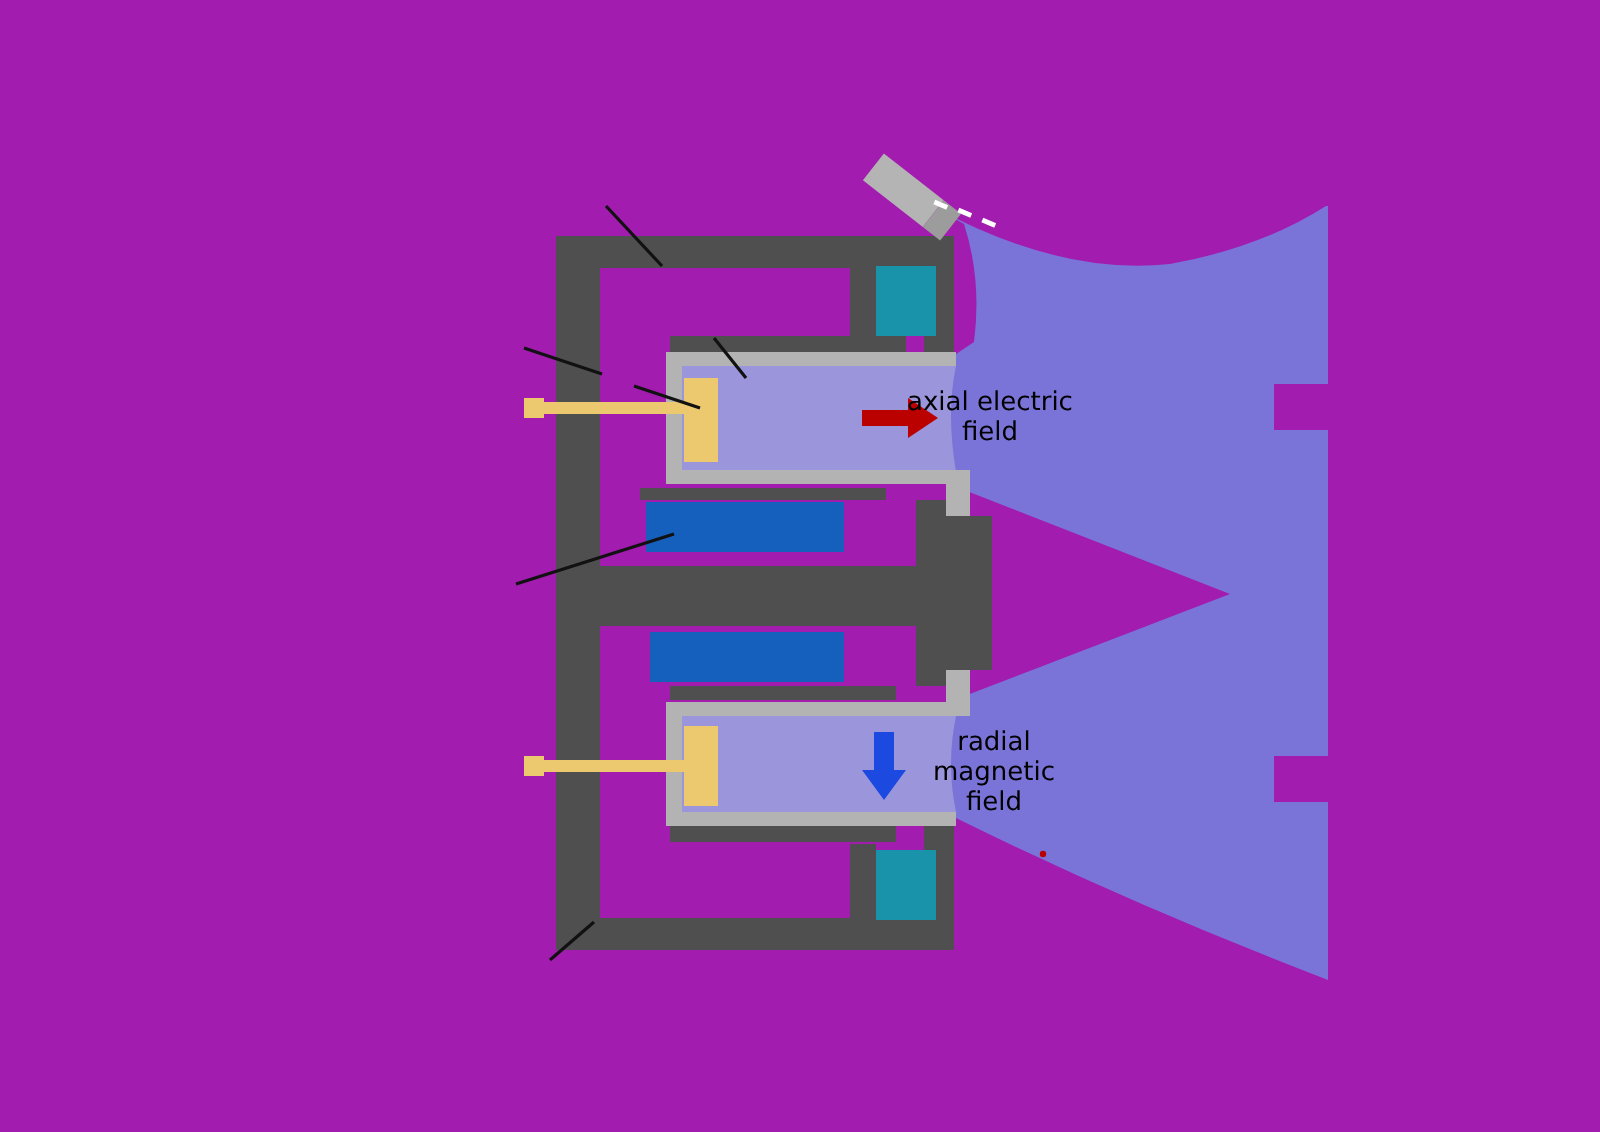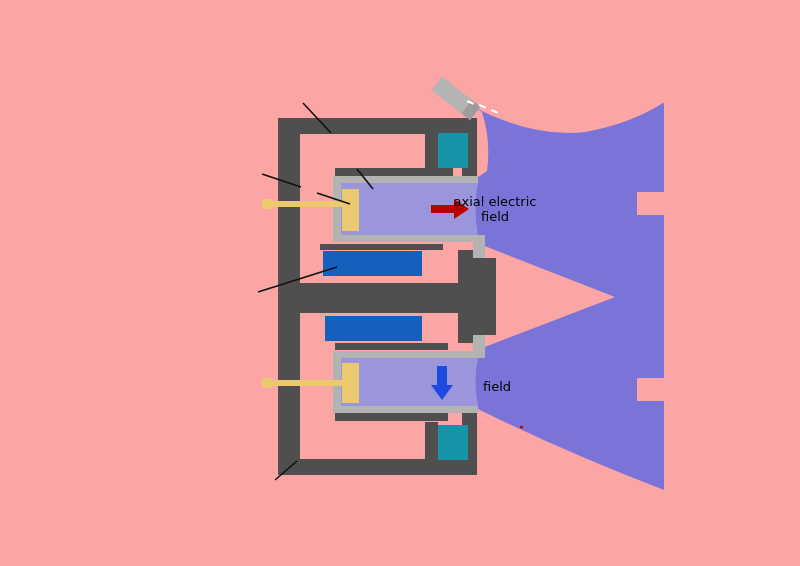--- a/index.html
+++ b/index.html
@@ -1,16 +1,16 @@
 <!DOCTYPE html>
 <html><head>
 <meta charset="utf-8">
 <style>
   html,body{margin:0;padding:0;background:#fff;}
-  #stage{position:relative;width:800px;height:566px;background:#fca5a5;overflow:hidden;
+  #stage{position:relative;width:800px;height:566px;background:#a21caf;overflow:hidden;
          font-family:"DejaVu Sans","Liberation Sans",sans-serif;}
   #stage svg{position:absolute;left:0;top:0;}
   .diag-label{position:absolute;text-align:center;font-size:13px;line-height:15px;color:#000;}
 </style>
 </head>
 <body>
 
 <div id="stage">
 
   <svg width="800" height="566" viewBox="0 0 800 566">
@@ -85,17 +85,17 @@
 
     <path d="M431,205 L454,205 L454,199 L469,209 L454,219 L454,213 L431,213 Z" fill="#bb0000"></path>
     <path d="M437,366 L447,366 L447,385 L453,385 L442,400 L431,385 L437,385 Z" fill="#1c49e0"></path>
   </svg>
 
   <div class="diag-label" style="left:449px;top:194px;width:92px;">
     <span>axial electric</span><br>
     <span>field</span>
   </div>
   <div class="diag-label" style="left:449px;top:364px;width:96px;">
-    <br>
+    <span>radial magnetic</span><br>
     <span>field</span>
   </div>
 
 </div>
 
 </body></html>

